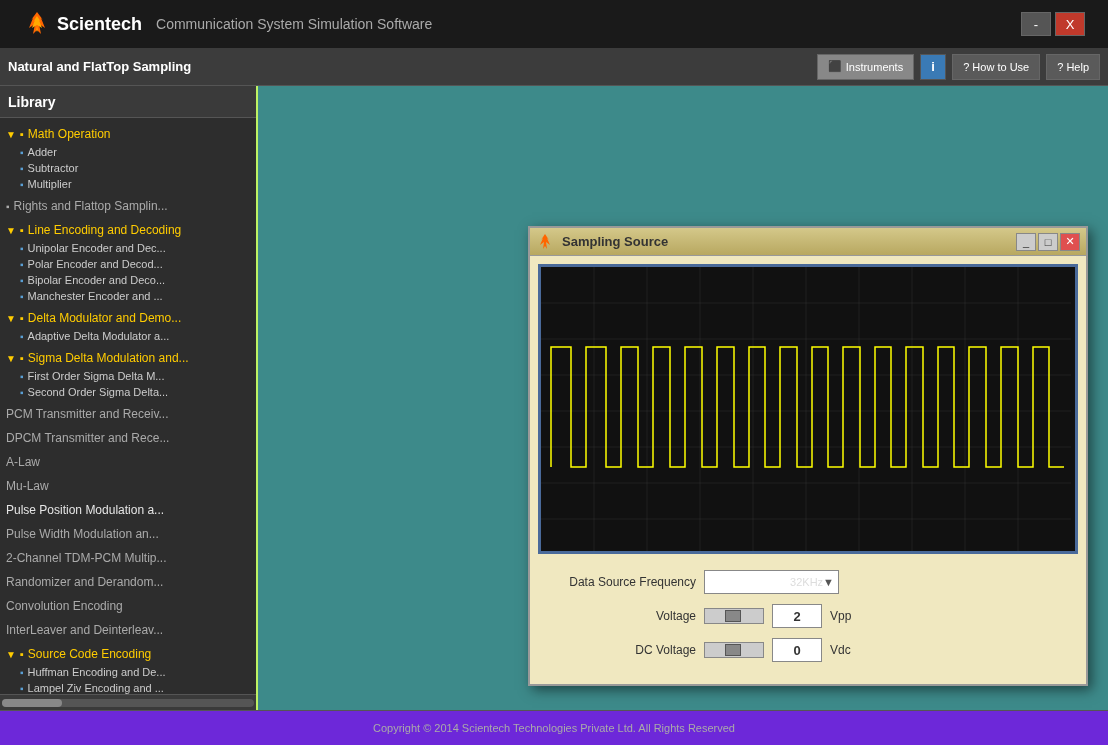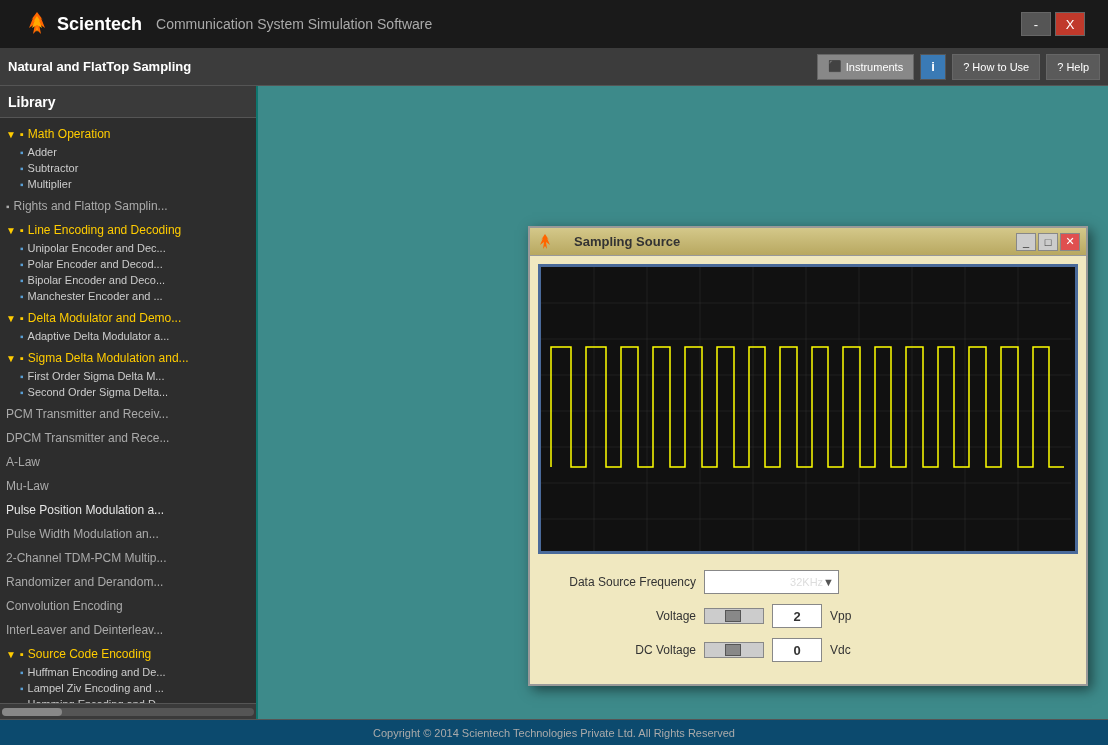--- a/index.html
+++ b/index.html
@@ -38,21 +38,21 @@
     .toolbar-btn.help-btn { background: #5a5a5a; }
     .instruments-btn { background: #888; color: white; }
     .info-btn { width: 26px; height: 26px; background: #3a7ab5; display: flex; align-items: center; justify-content: center; border: 1px solid #555; cursor: pointer; color: white; font-weight: bold; font-size: 13px; }
 
     
     #body { display: flex; flex: 1; overflow: hidden; }
 
     
     #library {
       width: 258px; min-width: 258px; background: #2d2d2d;
-      border-right: 2px solid #0f766e; display: flex; flex-direction: column; overflow: hidden;
+      border-right: 2px solid #bef264; display: flex; flex-direction: column; overflow: hidden;
     }
     #library-header {
       height: 32px; background: #3a3a3a; display: flex; align-items: center;
       padding: 0 8px; border-bottom: 1px solid #555;
       font-size: 14px; font-weight: bold; color: white;
     }
     #library-content { flex: 1; overflow-y: auto; overflow-x: hidden; padding: 4px 0; }
     #library-scrollbar-x {
       height: 16px; background: #3a3a3a; border-top: 1px solid #555;
       display: flex; align-items: center; padding: 0 2px;
@@ -84,21 +84,21 @@
     #sampling-dialog {
       position: absolute; top: 140px; left: 270px;
       width: 560px; background: #f0e8c0; border: 2px solid #999;
       box-shadow: 4px 4px 12px rgba(0,0,0,0.5);
     }
     #dialog-titlebar {
       height: 28px; background: linear-gradient(to bottom, #d4c88a, #b8a860);
       display: flex; align-items: center; justify-content: space-between;
       padding: 0 6px; border-bottom: 1px solid #999;
     }
-    #dialog-title-left { display: flex; align-items: center; gap: 20px; text-align: center; }
+    #dialog-title-left { display: flex; align-items: center; gap: 8px; text-align: center; }
     #dialog-title-text { font-size: 13px; font-weight: bold; color: #333; }
     #dialog-controls { display: flex; gap: 2px; }
     .dialog-btn {
       width: 20px; height: 18px; background: #ccc; border: 1px solid #888;
       cursor: pointer; display: flex; align-items: center; justify-content: center;
       font-size: 11px; color: #333;
     }
     .dialog-btn.close { background: #e05050; color: white; }
 
     
@@ -134,21 +134,21 @@
     }
     .value-box {
       width: 50px; height: 24px; background: white; border: 1px solid #888;
       display: flex; align-items: center; justify-content: center;
       font-size: 13px; font-weight: bold; color: #333;
     }
     .unit-label { font-size: 12px; color: #333; }
 
     
     #footer {
-      height: 26px; background: #0c4a6e; border-top: 1px solid #555;
+      height: 35px; background: #6d28d9; border-top: 1px solid #555;
       display: flex; align-items: center; justify-content: center;
       font-size: 11px; color: #aaa;
     }
 
     
     #library-content::-webkit-scrollbar { width: 12px; }
     #library-content::-webkit-scrollbar-track { background: #3a3a3a; }
     #library-content::-webkit-scrollbar-thumb { background: #666; }
   </style>
 </head>

